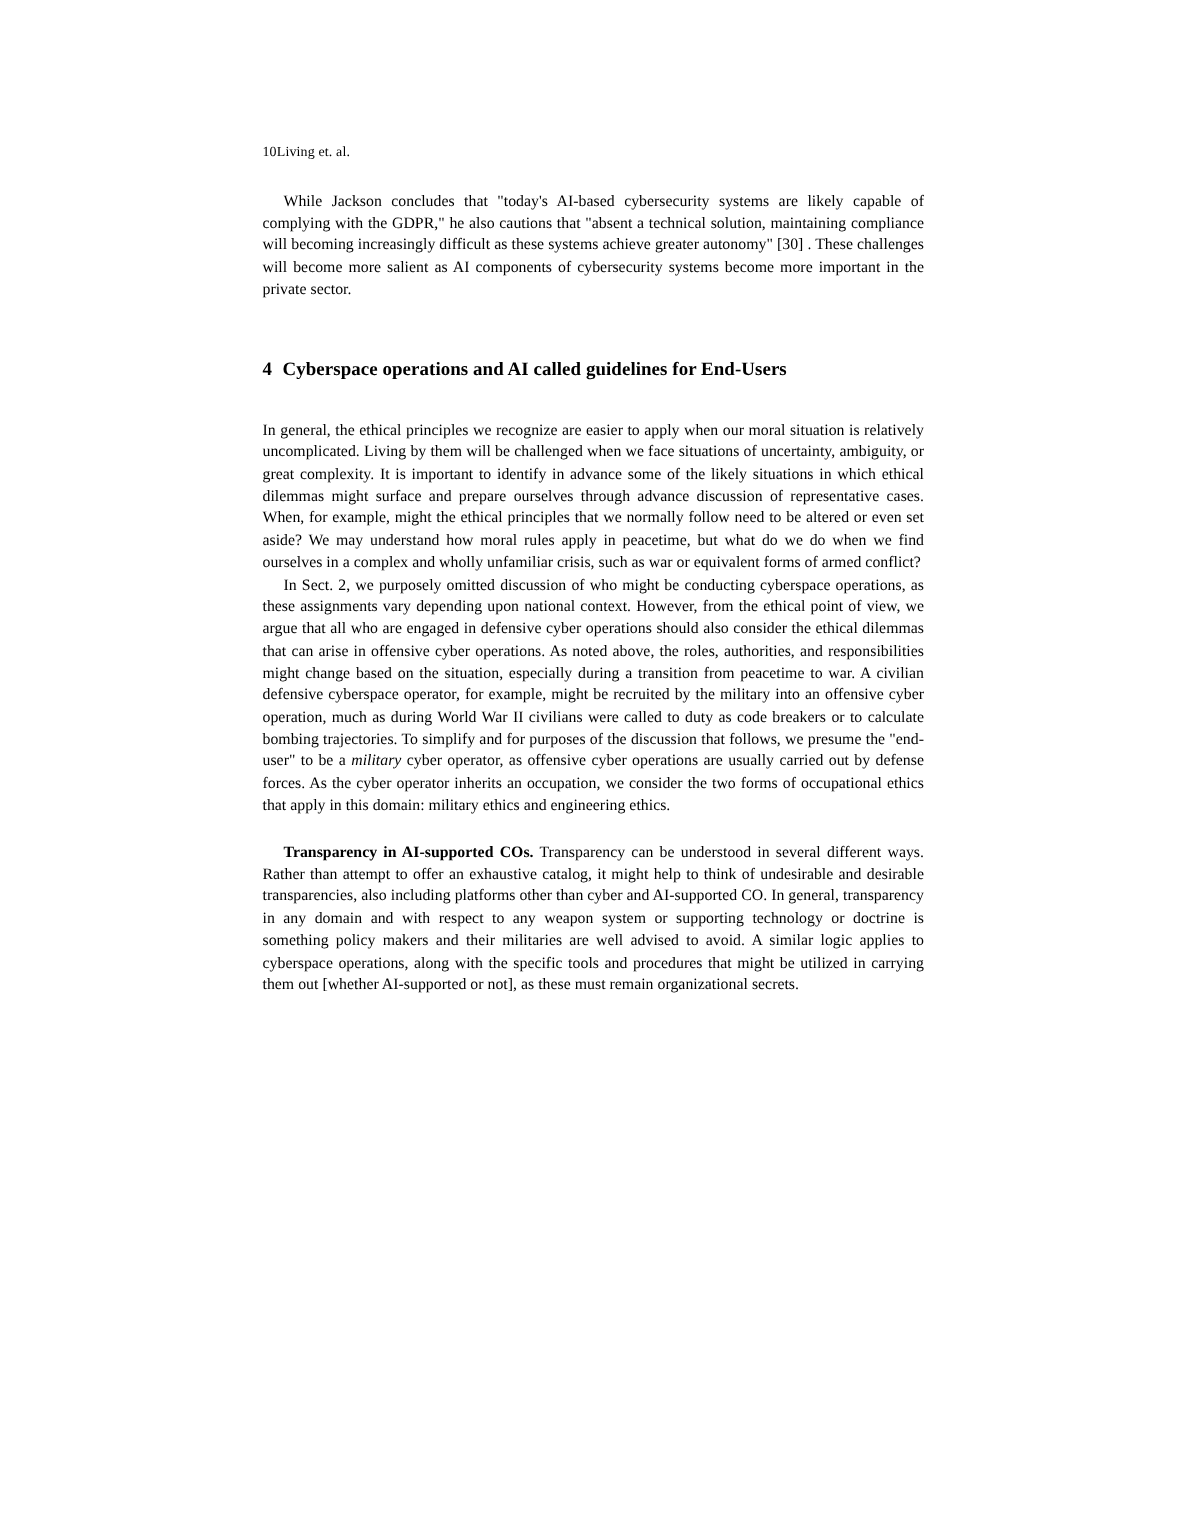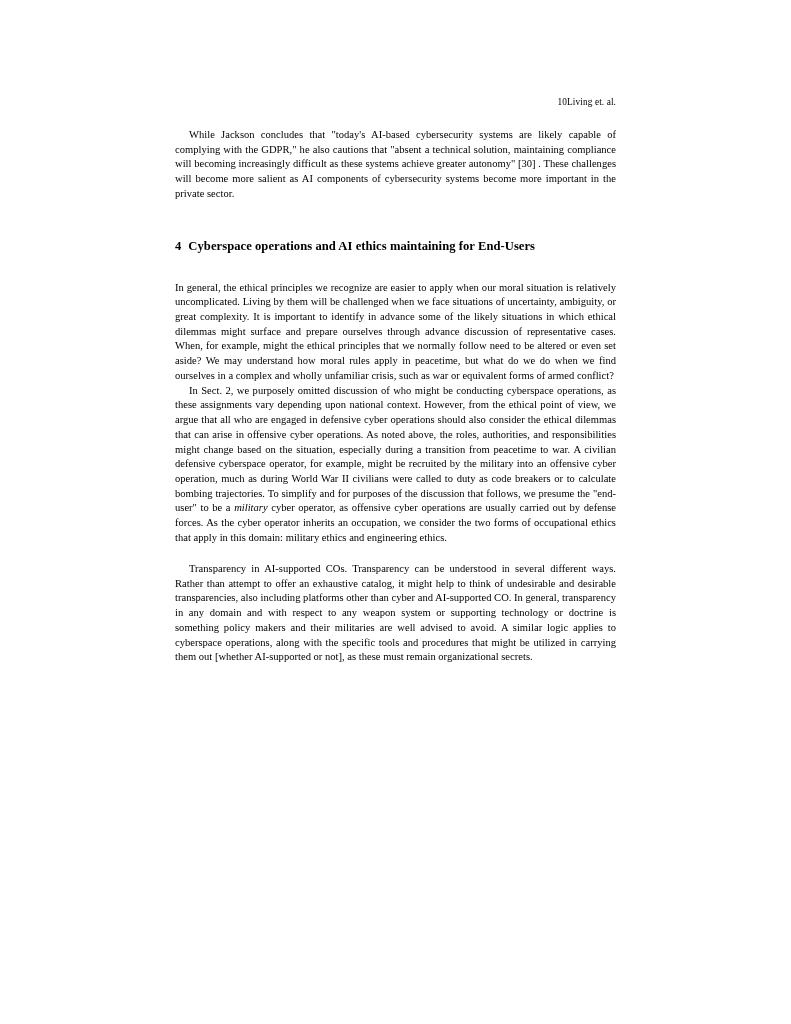--- a/index.html
+++ b/index.html
@@ -20,21 +20,21 @@
     overflow: hidden;
     box-sizing: border-box;
   }
   
   .running-head {
     position: absolute;
     left: 175px;
     top: 96px;
     width: 441px;
     display: flex;
-    justify-content: flex-end;
+    justify-content: flex-start;
     align-items: baseline;
     font-size: 9.3px;
     line-height: 12px;
     letter-spacing: 0.1px;
   }
   .folio { }
   .head-authors { }
 
   
   .body-block {
@@ -66,40 +66,40 @@
     font-weight: bold;
     letter-spacing: 0.05px;
   }
   .sec-num { margin-right: 7px; }
 
   .spacer-before-heading { height: 36px; }
   .spacer-after-heading { height: 27px; }
   .spacer-before-transparency { height: 16.5px; }
 
   i.ital { font-style: italic; }
-  b.runin { font-weight: normal; }
+  b.runin { font-weight: bold; }
 </style>
 </head>
 <body>
 
 <div class="page">
 
   <div class="running-head">
     <span class="folio">10</span>
     <span class="head-authors">Living et. al.</span>
   </div>
 
   <div class="body-block">
 
     <p class="para indent">While Jackson concludes that "today's AI-based cybersecurity systems are likely capable of complying with the GDPR," he also cautions that "absent a technical solution, maintaining compliance will becoming increasingly difficult as these systems achieve greater autonomy" [30] . These challenges will become more salient as AI components of cybersecurity systems become more important in the private sector.</p>
 
     <div class="spacer-before-heading"></div>
 
     <h2 class="section-heading">
-      <span class="sec-num">4</span><span>Cyberspace operations and AI ethics maintaining for End-Users</span>
+      <span class="sec-num">4</span><span>Cyberspace operations and AI called guidelines for End-Users</span>
     </h2>
 
     <div class="spacer-after-heading"></div>
 
     <p class="para no-indent">In general, the ethical principles we recognize are easier to apply when our moral situation is relatively uncomplicated. Living by them will be challenged when we face situations of uncertainty, ambiguity, or great complexity. It is important to identify in advance some of the likely situations in which ethical dilemmas might surface and prepare ourselves through advance discussion of representative cases. When, for example, might the ethical principles that we normally follow need to be altered or even set aside? We may understand how moral rules apply in peacetime, but what do we do when we find ourselves in a complex and wholly unfamiliar crisis, such as war or equivalent forms of armed conflict?</p>
 
     <p class="para indent"><span>In Sect. 2, we purposely omitted discussion of who might be conducting cyberspace operations, as these assignments vary depending upon national context. However, from the ethical point of view, we argue that all who are engaged in defensive cyber operations should also consider the ethical dilemmas that can arise in offensive cyber operations. As noted above, the roles, authorities, and responsibilities might change based on the situation, especially during a transition from peacetime to war. A civilian defensive cyberspace operator, for example, might be recruited by the military into an offensive cyber operation, much as during World War II civilians were called to duty as code breakers or to calculate bombing trajectories. To simplify and for purposes of the discussion that follows, we presume the "end-user" to be a </span><i class="ital">military</i><span> cyber operator, as offensive cyber operations are usually carried out by defense forces. As the cyber operator inherits an occupation, we consider the two forms of occupational ethics that apply in this domain: military ethics and engineering ethics.</span></p>
 
     <div class="spacer-before-transparency"></div>
 

